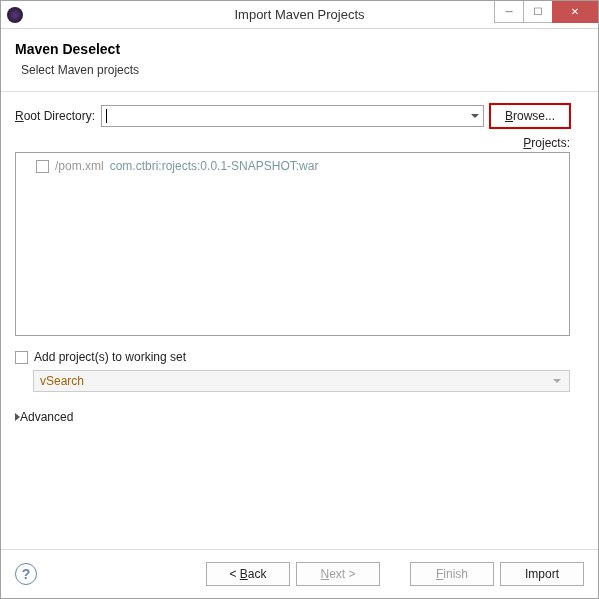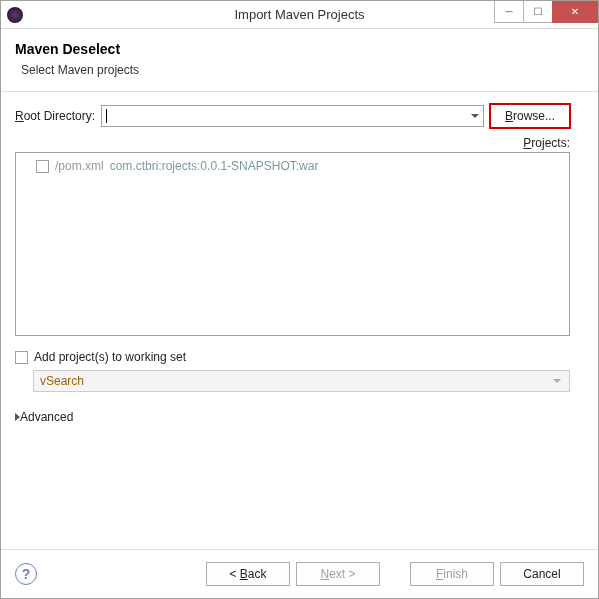--- a/index.html
+++ b/index.html
@@ -301,16 +301,16 @@
     <div class="btn">
         <span>&lt; <span class="u">B</span>ack</span>
       </div>
     <div class="btn disabled">
         <span><span class="u">N</span>ext &gt;</span>
       </div>
     <div style="width:18px;"></div>
     <div class="btn disabled">
         <span><span class="u">F</span>inish</span>
       </div>
-    <div class="btn">Cancel</div>
+    <div class="btn">Import</div>
   </div>
 
 </div>
 
 </body></html>

